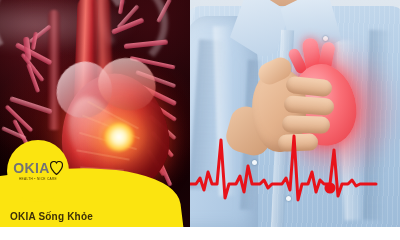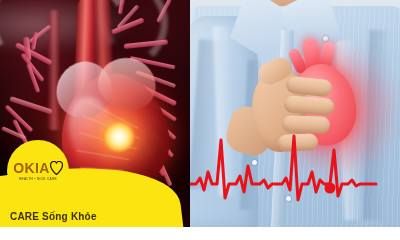--- a/index.html
+++ b/index.html
@@ -69,21 +69,21 @@
   .fiber{position:absolute;background:rgba(255,190,160,.22);border-radius:40px;filter:blur(.5px);}
 
   
   .brand-band{position:absolute;left:0;bottom:0;width:138px;height:66px;overflow:visible;}
   .brand-band .band-shape{position:absolute;left:-30px;bottom:-18px;width:210px;height:78px;background:#fbe410;
     border-radius:0 64% 0 0;transform:rotate(-7deg);}
   .brand-band .band-base{position:absolute;left:0;bottom:0;width:150px;height:30px;background:#fbe410;}
   .logo-circle{position:absolute;left:7px;bottom:25px;width:62px;height:62px;border-radius:50%;background:#fbe410;
     display:flex;flex-direction:column;align-items:center;justify-content:center;}
   .logo-mark{display:flex;align-items:center;gap:1px;}
-  .logo-word{font-family:"Liberation Sans",sans-serif;font-weight:700;font-size:14px;letter-spacing:.4px;color:#a16207;line-height:1;}
+  .logo-word{font-family:"Liberation Sans",sans-serif;font-weight:700;font-size:14px;letter-spacing:.4px;color:#737373;line-height:1;}
   .logo-glyph{width:13px;height:14px;margin-left:-1px;}
   .logo-sub{font-size:3.2px;letter-spacing:.3px;color:#4b3a08;margin-top:2px;white-space:nowrap;}
   .brand-text{position:absolute;left:10px;bottom:5px;font-size:10px;font-weight:600;color:#3d3007;letter-spacing:.2px;white-space:nowrap;}
 
   
   .panel-right{position:absolute;left:190px;top:0;width:210px;height:227px;overflow:hidden;
     background:linear-gradient(180deg,#dfe7ef 0%, #cfdcea 40%, #c3d3e4 70%, #d7e2ed 100%);}
   .bg-blur{position:absolute;left:0;top:150px;width:210px;height:77px;filter:blur(5px);
     background:linear-gradient(180deg,rgba(235,238,240,.9),rgba(200,208,214,.85));}
   .bg-blur2{position:absolute;left:0;top:178px;width:60px;height:49px;filter:blur(4px);background:#f2f3f1;}
@@ -200,21 +200,21 @@
       <div class="logo-circle">
         <div class="logo-mark">
           <span class="logo-word">OKIA</span>
           <svg class="logo-glyph" viewBox="0 0 26 28">
             <path d="M13 27 C4 19 1 13 1 8 C1 3 5 1 8 1 C10.5 1 12.2 2.6 13 4 C13.8 2.6 15.5 1 18 1 C21 1 25 3 25 8 C25 13 22 19 13 27 Z" fill="none" stroke="#241a05" stroke-width="2.4"></path>
           </svg>
         </div>
         <div class="logo-sub">HEALTH • NICE CARE</div>
       </div>
 
-      <div class="brand-text">CARE Sống Khỏe</div>
+      <div class="brand-text">OKIA Sống Khỏe</div>
     </div>
   </div>
 
   <div class="panel-right">
     <div class="bg-blur"></div>
     <div class="bg-blur2"></div>
 
     <div class="neck"></div>
 
     <div class="shirt"></div>

